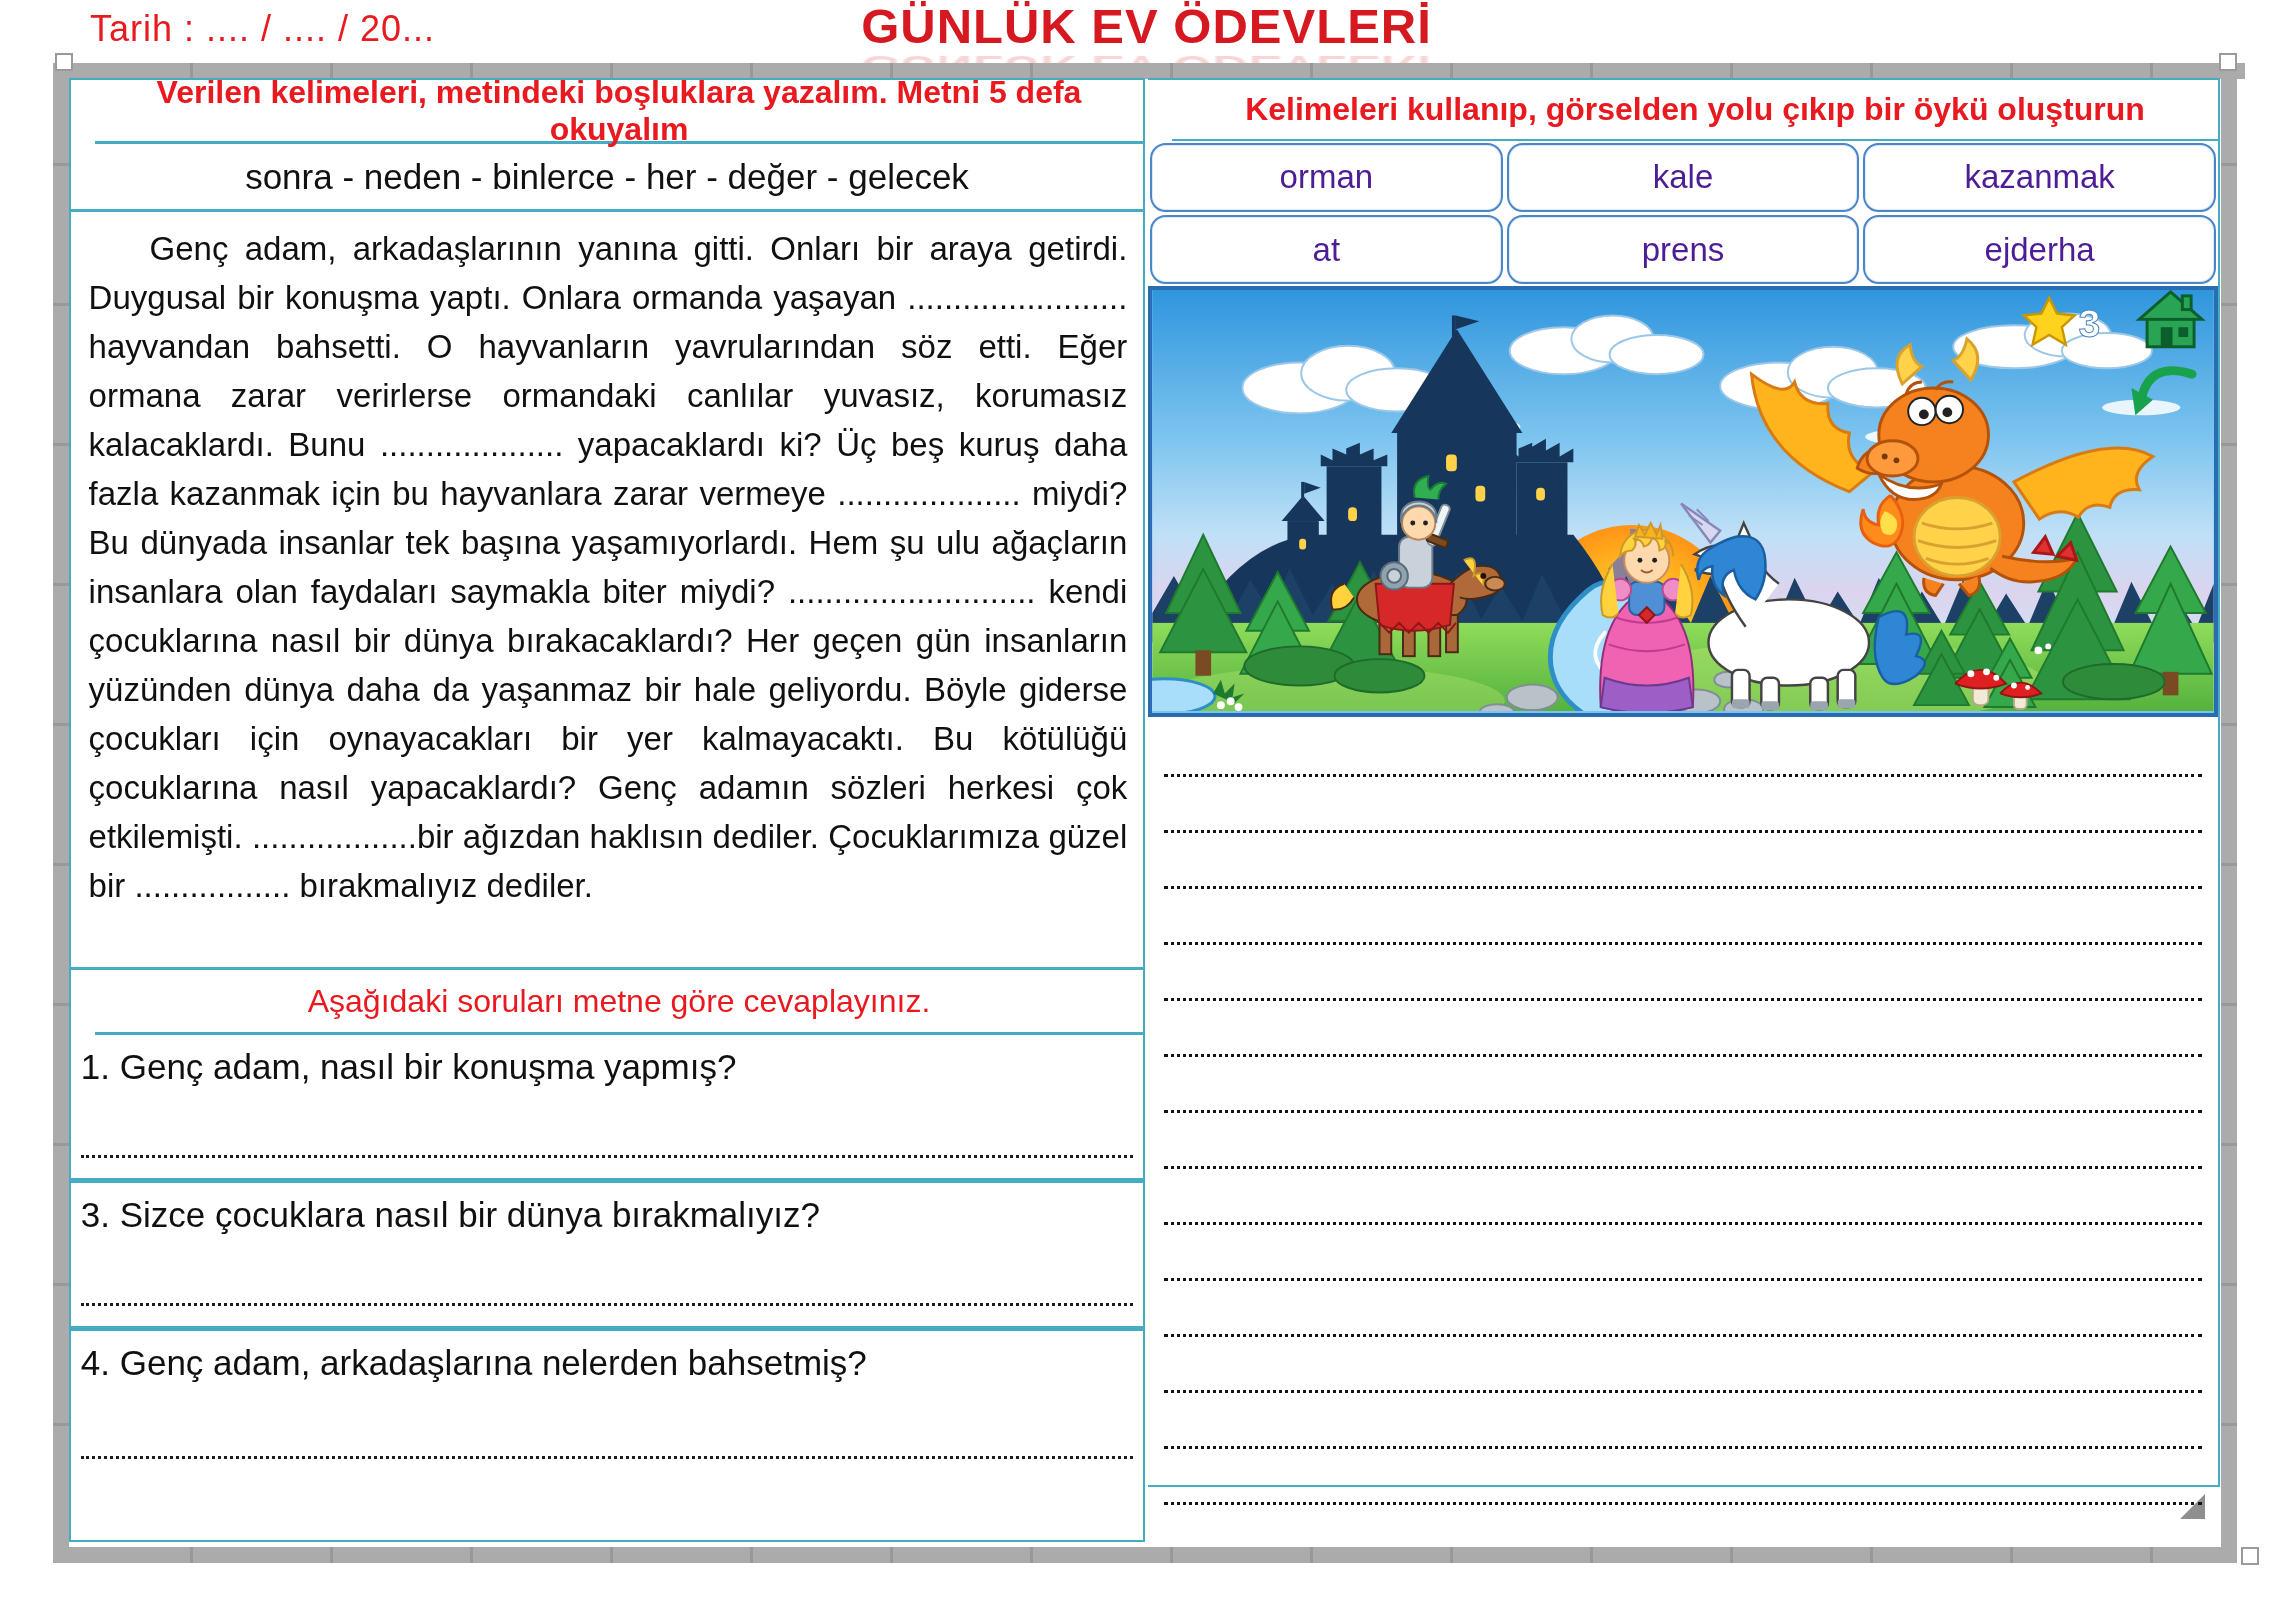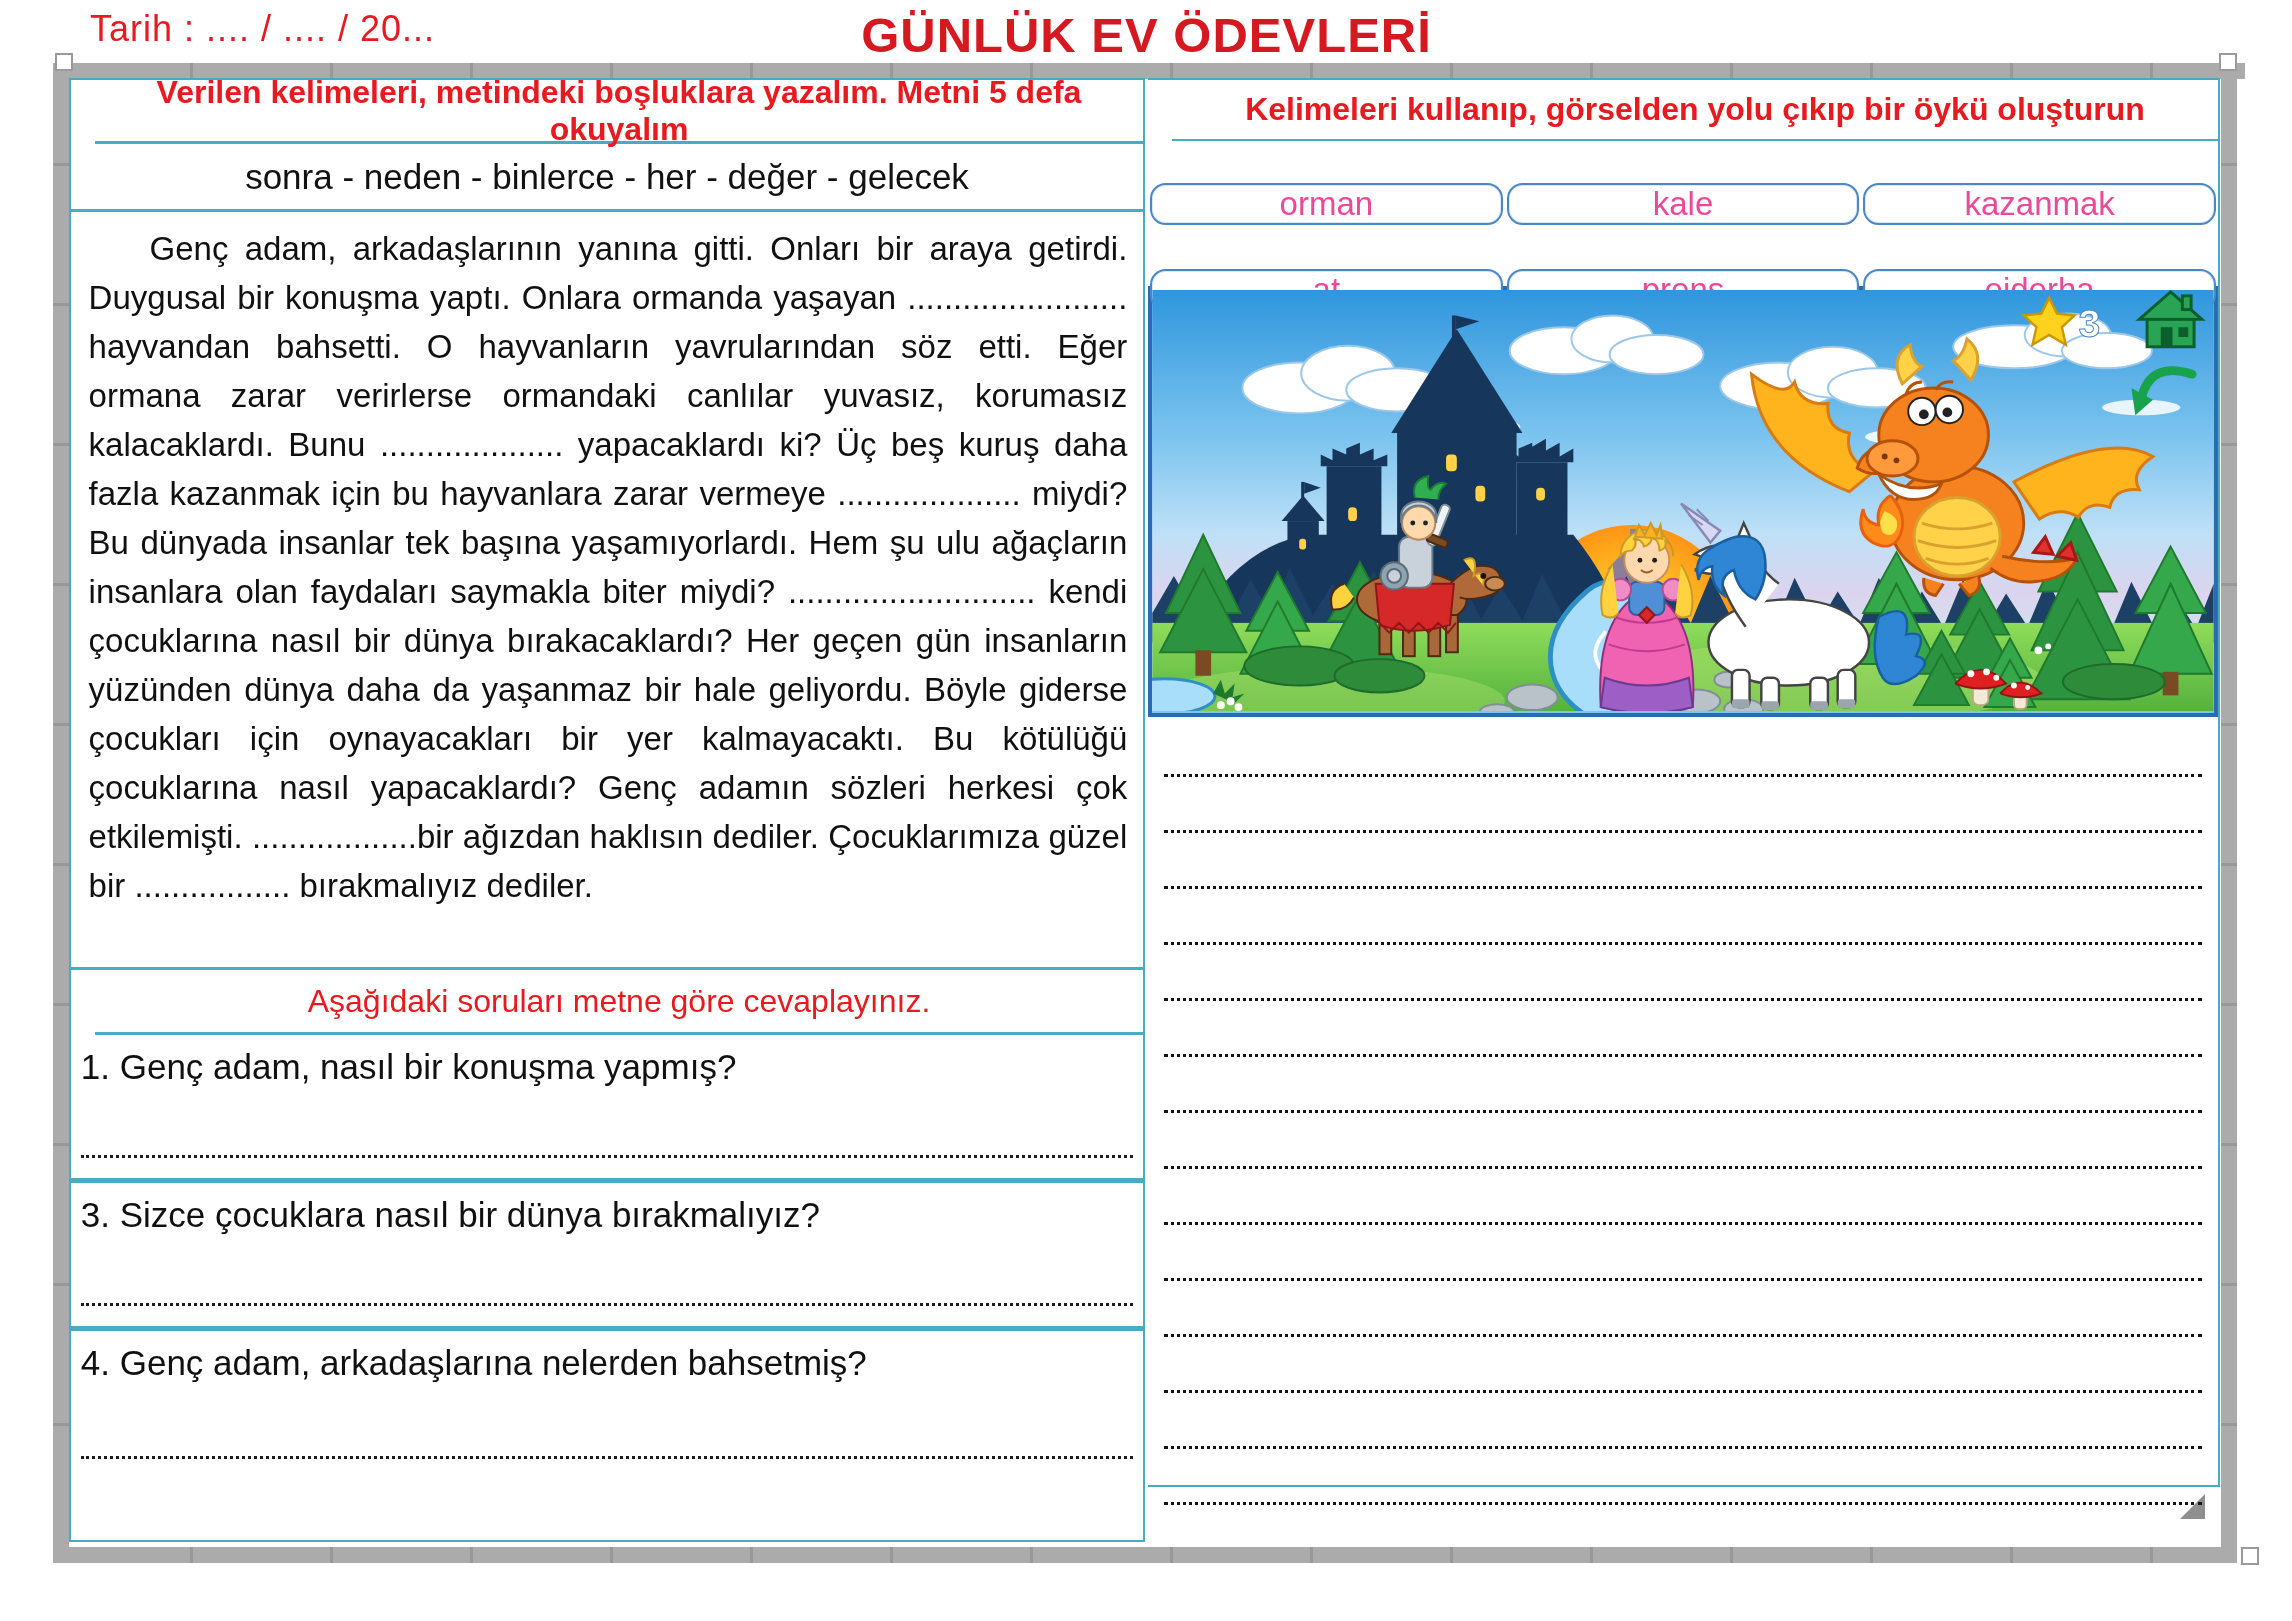--- a/index.html
+++ b/index.html
@@ -1,20 +1,20 @@
 <!DOCTYPE html>
 <html><head>
 <meta charset="utf-8">
 <style>
   html,body{margin:0;padding:0;background:#fff;width:2293px;height:1621px;overflow:hidden;
     font-family:"Liberation Sans","DejaVu Sans",sans-serif;}
   .abs{position:absolute;}
   
   .date{left:90px;top:7.8px;font-size:36px;font-weight:normal;color:#e8191f;letter-spacing:1px;}
-  .titlewrap{left:0;top:0;width:2293px;text-align:center;pointer-events:none;margin-top:9px;}
+  .titlewrap{left:0;top:0;width:2293px;text-align:center;pointer-events:none;}
   .title{font-size:49px;font-weight:bold;color:#d61920;letter-spacing:1px;line-height:53px;}
   .title.reflect{transform:scaleY(-.55);opacity:.18;margin-top:-13.7px;filter:blur(1px);}
   
   .bar{background:#a9a9a9;}
   .bar.h{background:repeating-linear-gradient(90deg,#ababab 0 137px,#989898 137px 140px);}
   .bar.v{background:repeating-linear-gradient(0deg,#ababab 0 137px,#989898 137px 140px);}
   .handle{width:13.7px;height:13.7px;background:#fff;border:2px solid #9a9a9a;}
   .tri{width:0;height:0;}
   .tri-tl{border-top:23.5px solid #8f8f8f;border-right:23.5px solid transparent;}
   .tri-tr{border-top:23.5px solid #8f8f8f;border-left:23.5px solid transparent;}
@@ -33,21 +33,21 @@
   .pline.last{text-align-last:left;}
   .qheader{height:62px;display:flex;align-items:center;justify-content:center;font-size:32px;font-weight:normal;}
   .qblock{height:148px;box-sizing:border-box;display:flex;flex-direction:column;padding:11.8px 9.8px 19.6px 9.8px;border-bottom:5.9px solid #45acc4;}
   .qblock.lastq{border-bottom:none;}
   .qtext{font-size:35px;color:#101010;}
   .qdots{margin-top:auto;border-bottom:3.9px dotted #1c1c1c;height:0;}
   
   .rinstr{height:59px;border-bottom:2.9px solid #45acc4;}
   .cards{height:145px;box-sizing:border-box;display:grid;grid-template-columns:1fr 1fr 1fr;grid-auto-rows:1fr;gap:3.9px;padding:2px;}
   .card{border:2.9px solid #4a86c8;border-radius:15.7px;background:#fff;display:flex;align-items:center;justify-content:center;
-        font-size:33px;color:#ec4899;box-shadow:inset 0 0 0 1px #dce9f6;margin-top:40px;}
+        font-size:33px;color:#4c1d95;box-shadow:inset 0 0 0 1px #dce9f6;}
   .imageframe{border:4.9px solid #2a6cb0;box-sizing:border-box;height:431px;overflow:hidden;background:#7cc4ef;}
   .imageframe svg{display:block;}
   .writelines{box-sizing:border-box;padding:3.9px 15.7px 0 15.7px;}
   .wline{height:53px;border-bottom:3.9px dotted #141414;}
 </style>
 </head>
 <body>
 
 <div class="abs titlewrap">
   <div class="title">GÜNLÜK EV ÖDEVLERİ</div>

